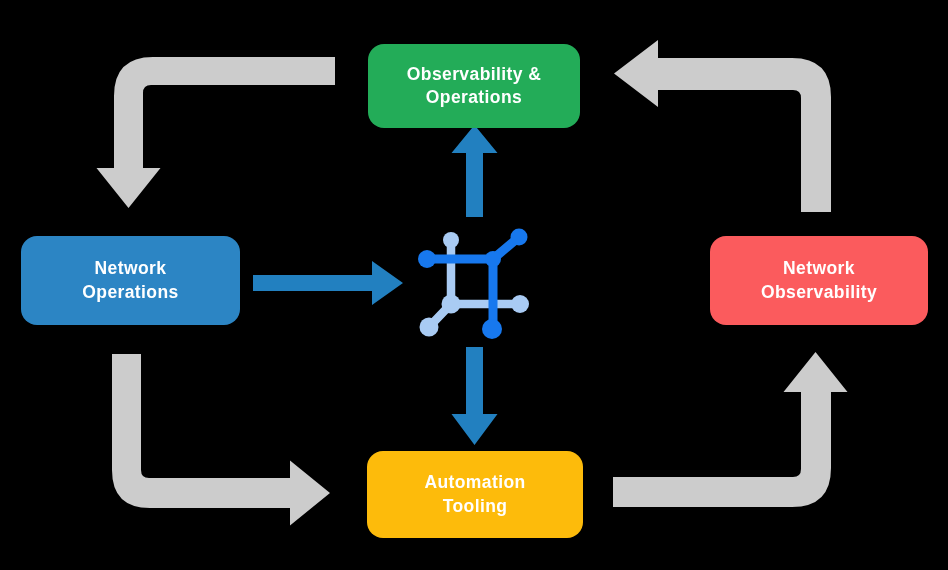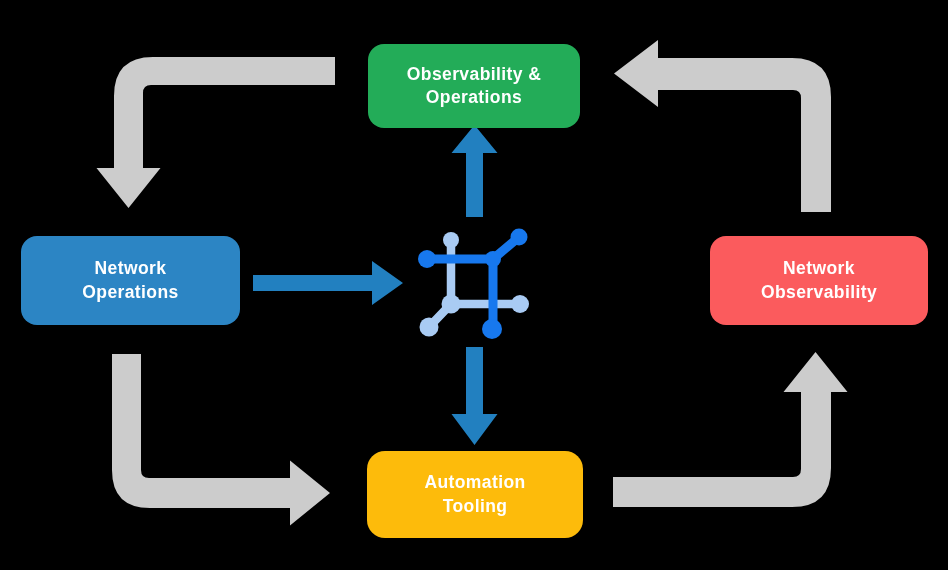--- a/index.html
+++ b/index.html
@@ -84,18 +84,18 @@
   <div class="node node-operations" style="background-color: rgb(44, 133, 196);">
     <span>Network</span>
     <span>Operations</span>
   </div>
 
   <div class="node node-infrastructure" style="background-color: rgb(251, 91, 93);">
     <span>Network</span>
     <span>Observability</span>
   </div>
 
-  <div class="node node-automation" style="background-color: rgb(253, 187, 11); border-radius: 18px;">
+  <div class="node node-automation" style="background-color: rgb(253, 187, 11);">
     <span>Automation</span>
     <span>Tooling</span>
   </div>
 
 </div>
 
 </body></html>

